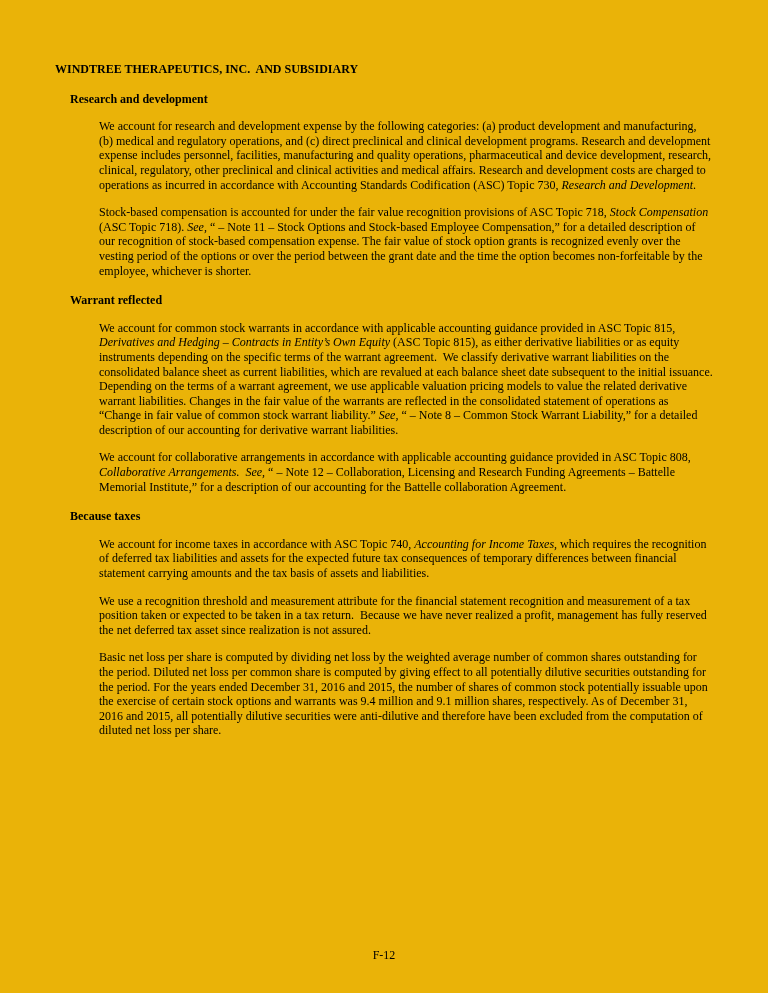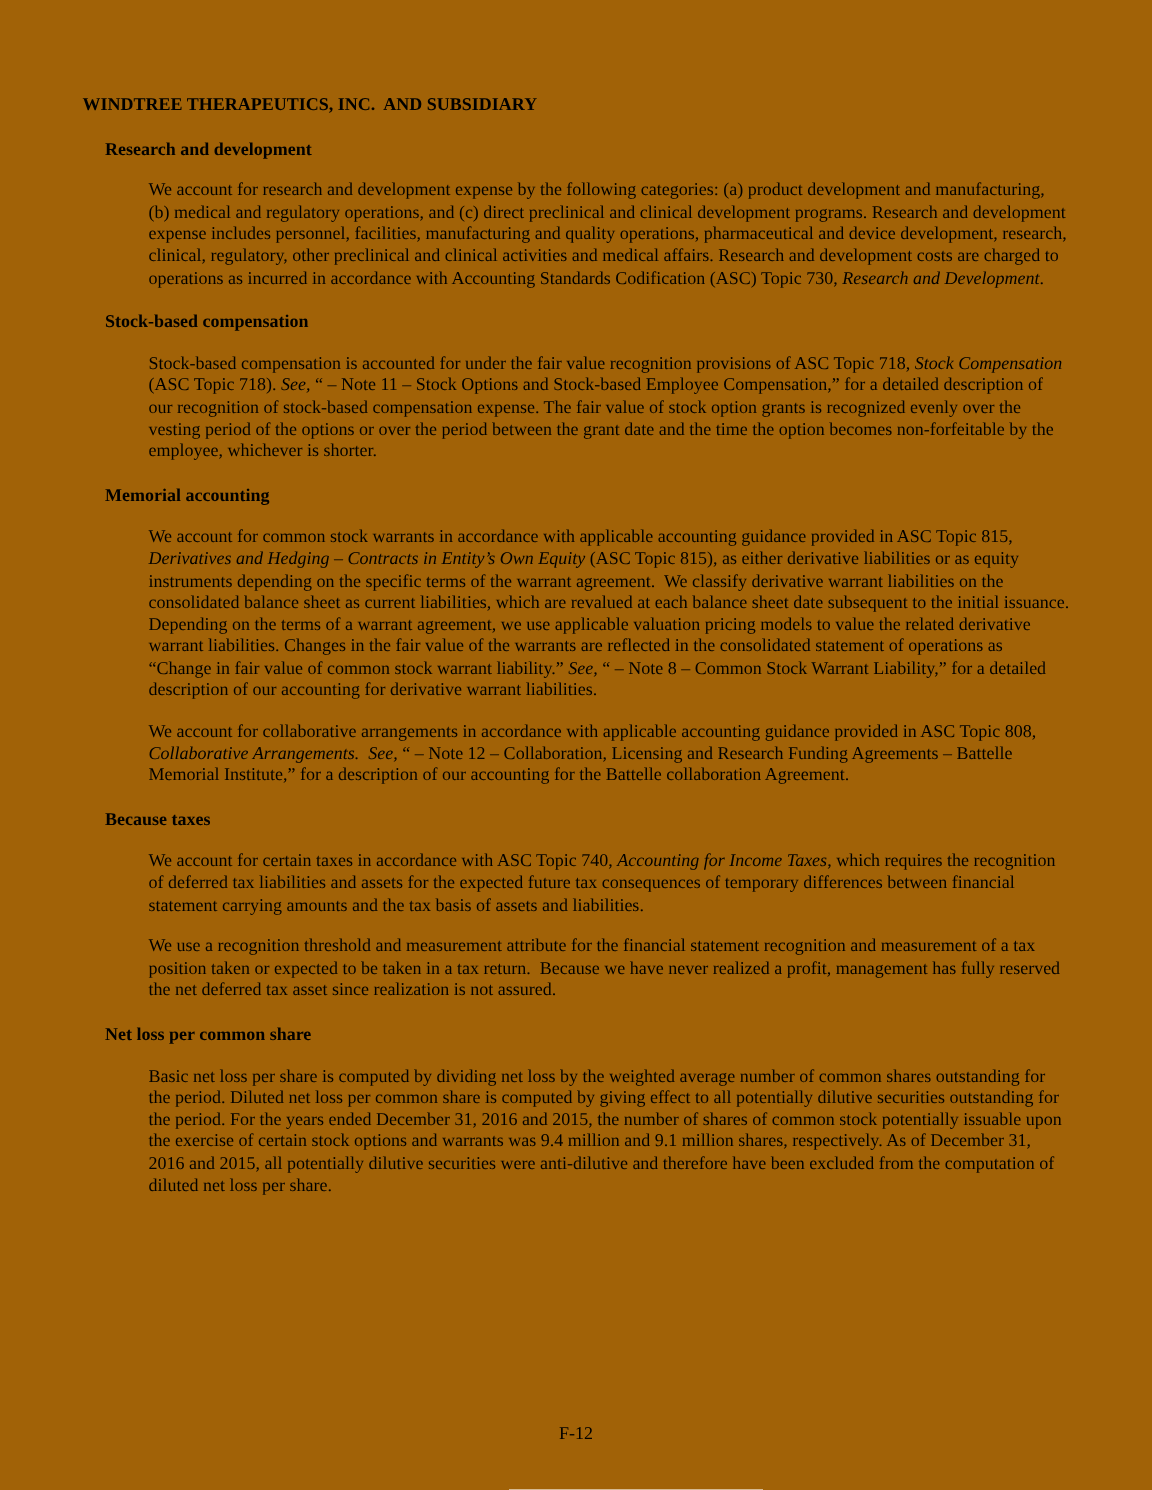--- a/index.html
+++ b/index.html
@@ -4,21 +4,21 @@
 <style>
   html, body {
     margin: 0;
     padding: 0;
     background: #ffffff;
   }
   .page {
     position: relative;
     width: 768px;
     height: 993px;
-    background: #a16207;
+    background: #eab308;
     color: #000000;
     font-family: "Liberation Serif", "DejaVu Serif", serif;
     font-size: 12px;
     line-height: 14.6px;
     overflow: hidden;
   }
   .content {
     padding: 62px 55px 0 55px;
   }
   .doc-title {
@@ -55,40 +55,38 @@
   <div class="content">
 
     <div class="doc-title">WINDTREE THERAPEUTICS, INC.  AND SUBSIDIARY</div>
 
     <div>
       <div class="section-heading">Research and development</div>
       <p class="para"><span>We account for research and development expense by the following categories: (a) product development and manufacturing, (b) medical and regulatory operations, and (c) direct preclinical and clinical development programs. Research and development expense includes personnel, facilities, manufacturing and quality operations, pharmaceutical and device development, research, clinical, regulatory, other preclinical and clinical activities and medical affairs. Research and development costs are charged to operations as incurred in accordance with Accounting Standards Codification (ASC) Topic 730, </span><span class="it">Research and Development</span><span>.</span></p>
     </div>
 
     <div>
-      <div class="section-heading">Stock-based compensation</div>
       <p class="para"><span>Stock-based compensation is accounted for under the fair value recognition provisions of ASC Topic 718, </span><span class="it">Stock Compensation</span><span> (ASC Topic 718). </span><span class="it">See,</span><span> “ – Note 11 – Stock Options and Stock-based Employee Compensation,” for a detailed description of our recognition of stock-based compensation expense. The fair value of stock option grants is recognized evenly over the vesting period of the options or over the period between the grant date and the time the option becomes non-forfeitable by the employee, whichever is shorter.</span></p>
     </div>
 
     <div>
-      <div class="section-heading">Memorial accounting</div>
+      <div class="section-heading">Warrant reflected</div>
       <p class="para"><span>We account for common stock warrants in accordance with applicable accounting guidance provided in ASC Topic 815, </span><span class="it">Derivatives and Hedging – Contracts in Entity’s Own Equity</span><span> (ASC Topic 815), as either derivative liabilities or as equity instruments depending on the specific terms of the warrant agreement.  We classify derivative warrant liabilities on the consolidated balance sheet as current liabilities, which are revalued at each balance sheet date subsequent to the initial issuance.  Depending on the terms of a warrant agreement, we use applicable valuation pricing models to value the related derivative warrant liabilities. Changes in the fair value of the warrants are reflected in the consolidated statement of operations as “Change in fair value of common stock warrant liability.” </span><span class="it">See,</span><span> “ – Note 8 – Common Stock Warrant Liability,” for a detailed description of our accounting for derivative warrant liabilities.</span></p>
     </div>
 
     <div>
       <p class="para"><span>We account for collaborative arrangements in accordance with applicable accounting guidance provided in ASC Topic 808, </span><span class="it">Collaborative Arrangements.  See,</span><span> “ – Note 12 – Collaboration, Licensing and Research Funding Agreements – Battelle Memorial Institute,” for a description of our accounting for the Battelle collaboration Agreement.</span></p>
     </div>
 
     <div>
       <div class="section-heading">Because taxes</div>
-      <p class="para"><span>We account for certain taxes in accordance with ASC Topic 740, </span><span class="it">Accounting for Income Taxes</span><span>, which requires the recognition of deferred tax liabilities and assets for the expected future tax consequences of temporary differences between financial statement carrying amounts and the tax basis of assets and liabilities.</span></p>
+      <p class="para"><span>We account for income taxes in accordance with ASC Topic 740, </span><span class="it">Accounting for Income Taxes</span><span>, which requires the recognition of deferred tax liabilities and assets for the expected future tax consequences of temporary differences between financial statement carrying amounts and the tax basis of assets and liabilities.</span></p>
       <p class="para"><span>We use a recognition threshold and measurement attribute for the financial statement recognition and measurement of a tax position taken or expected to be taken in a tax return.  Because we have never realized a profit, management has fully reserved the net deferred tax asset since realization is not assured.</span></p>
     </div>
 
     <div>
-      <div class="section-heading">Net loss per common share</div>
       <p class="para"><span>Basic net loss per share is computed by dividing net loss by the weighted average number of common shares outstanding for the period. Diluted net loss per common share is computed by giving effect to all potentially dilutive securities outstanding for the period. For the years ended December 31, 2016 and 2015, the number of shares of common stock potentially issuable upon the exercise of certain stock options and warrants was 9.4 million and 9.1 million shares, respectively. As of December 31, 2016 and 2015, all potentially dilutive securities were anti-dilutive and therefore have been excluded from the computation of diluted net loss per share.</span></p>
     </div>
 
   </div>
 
   <div class="footer">F-12</div>
 </div>
 
 </body></html>

